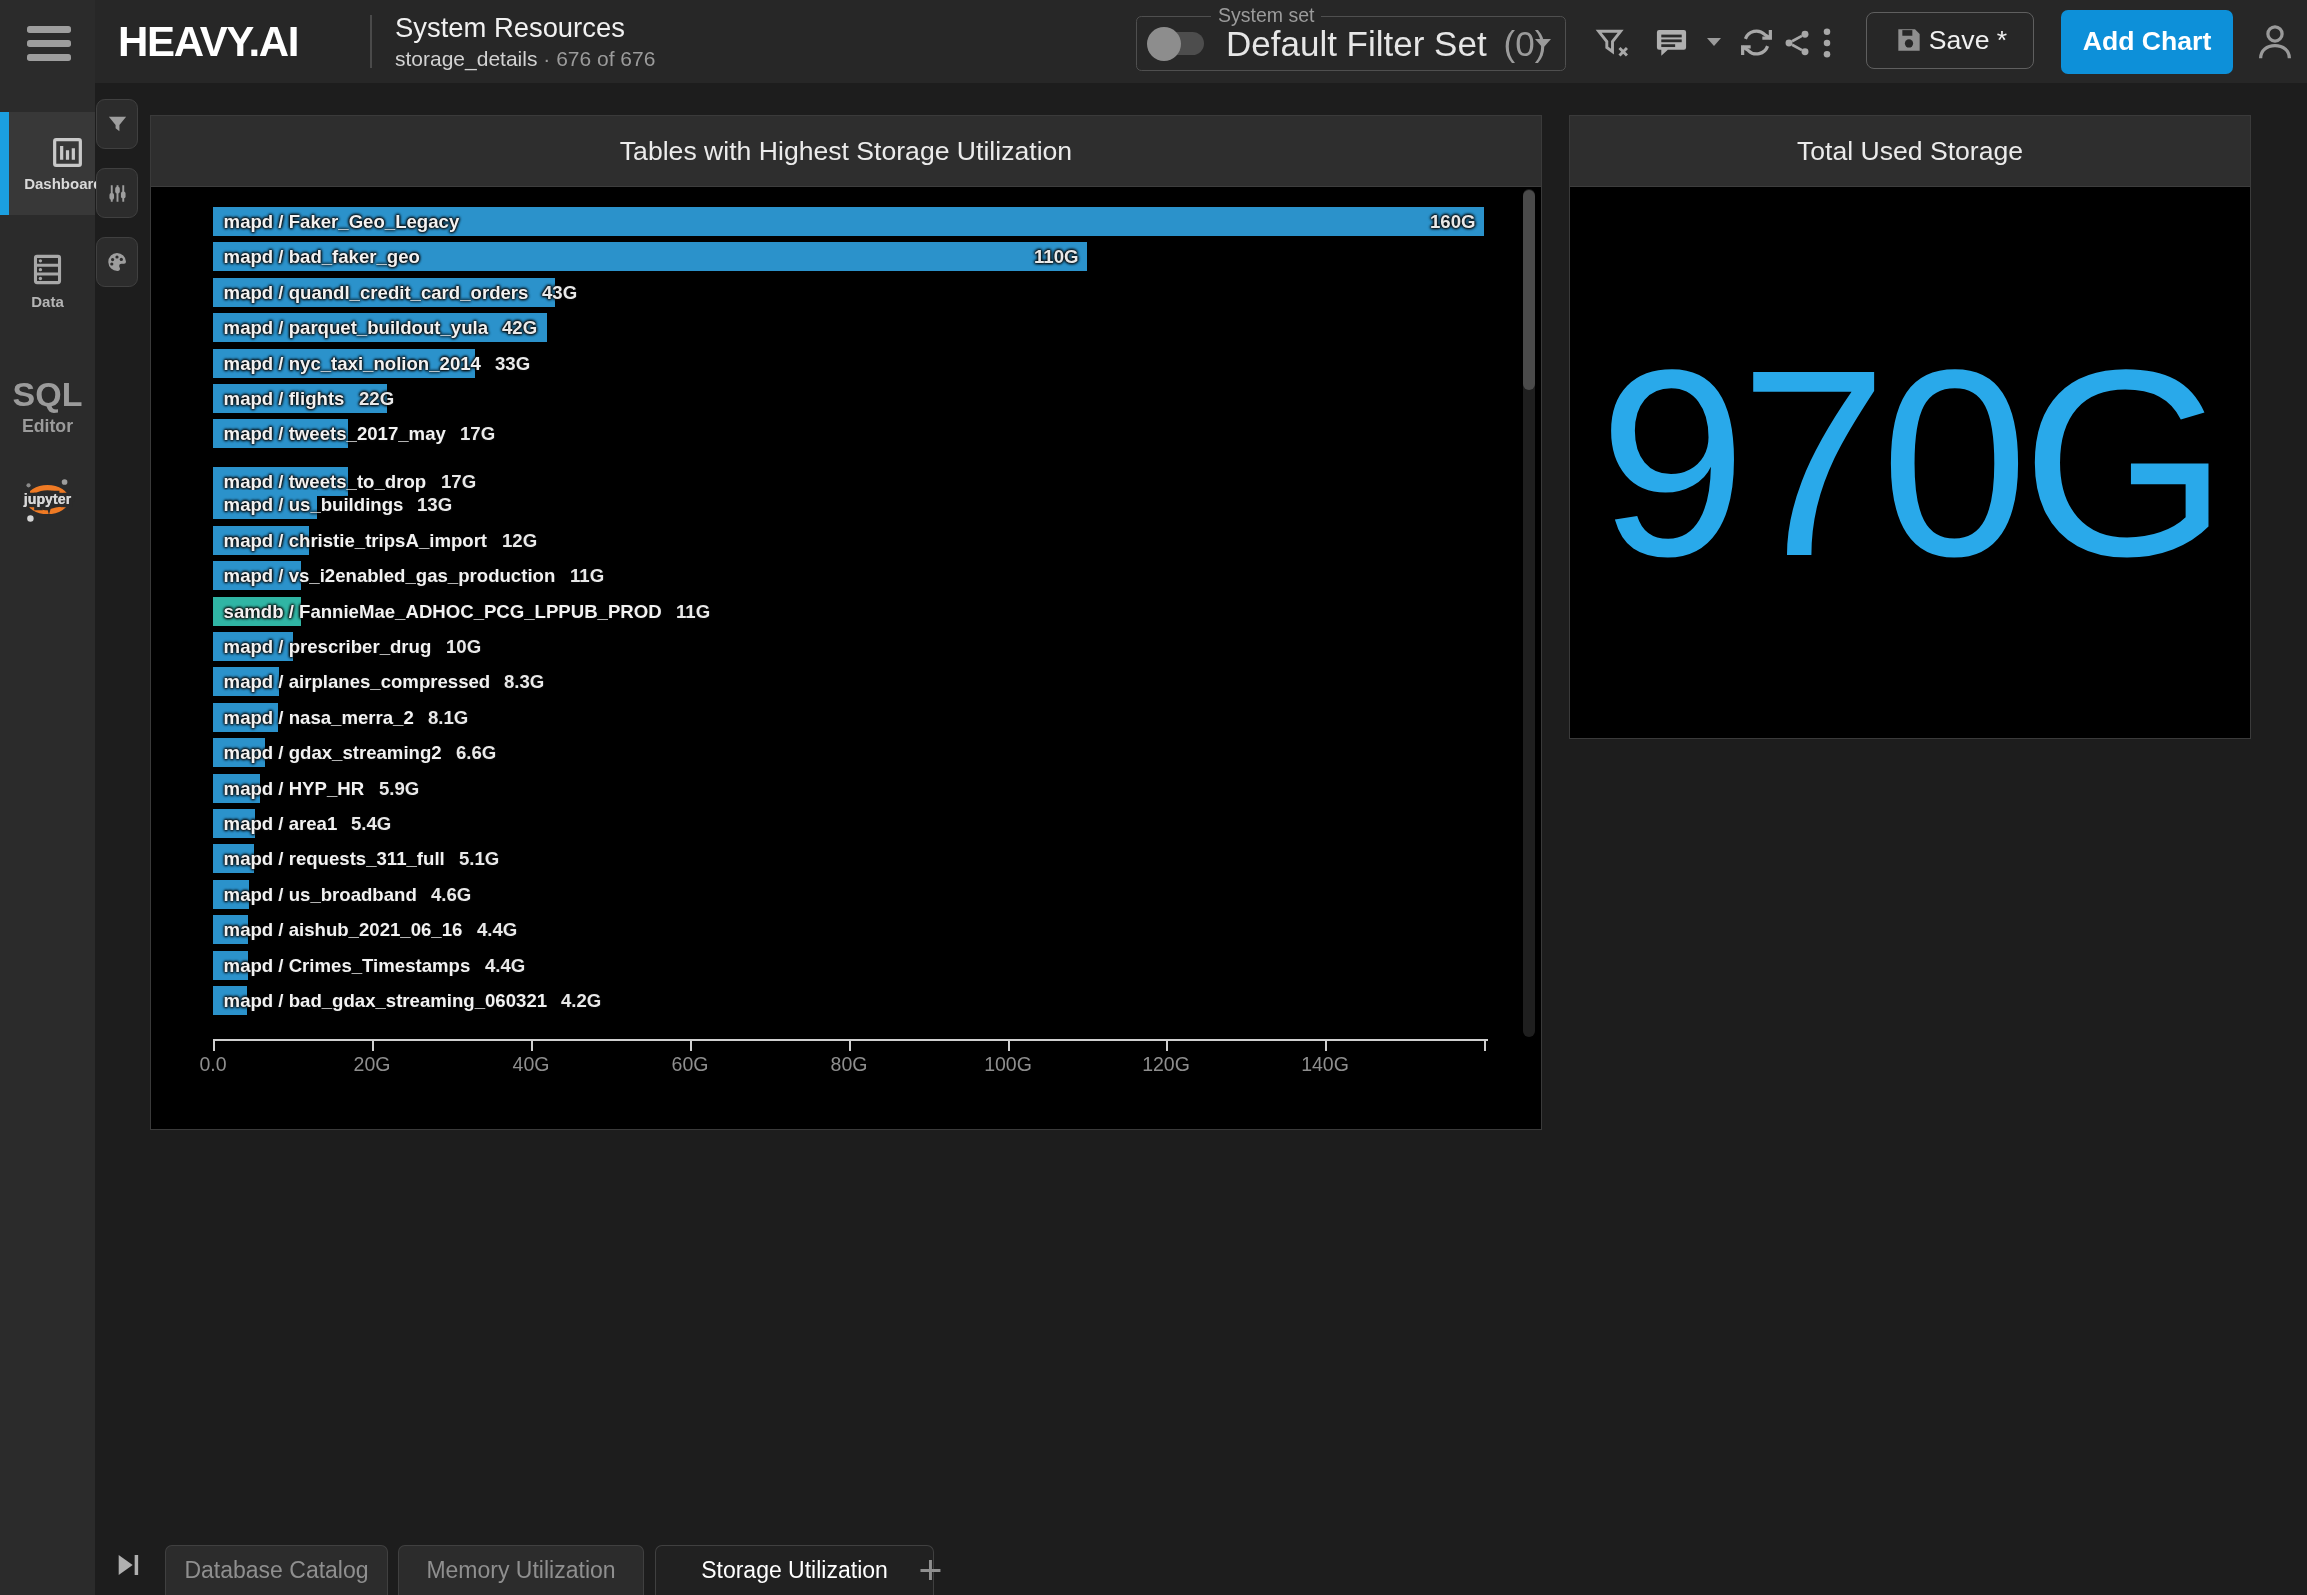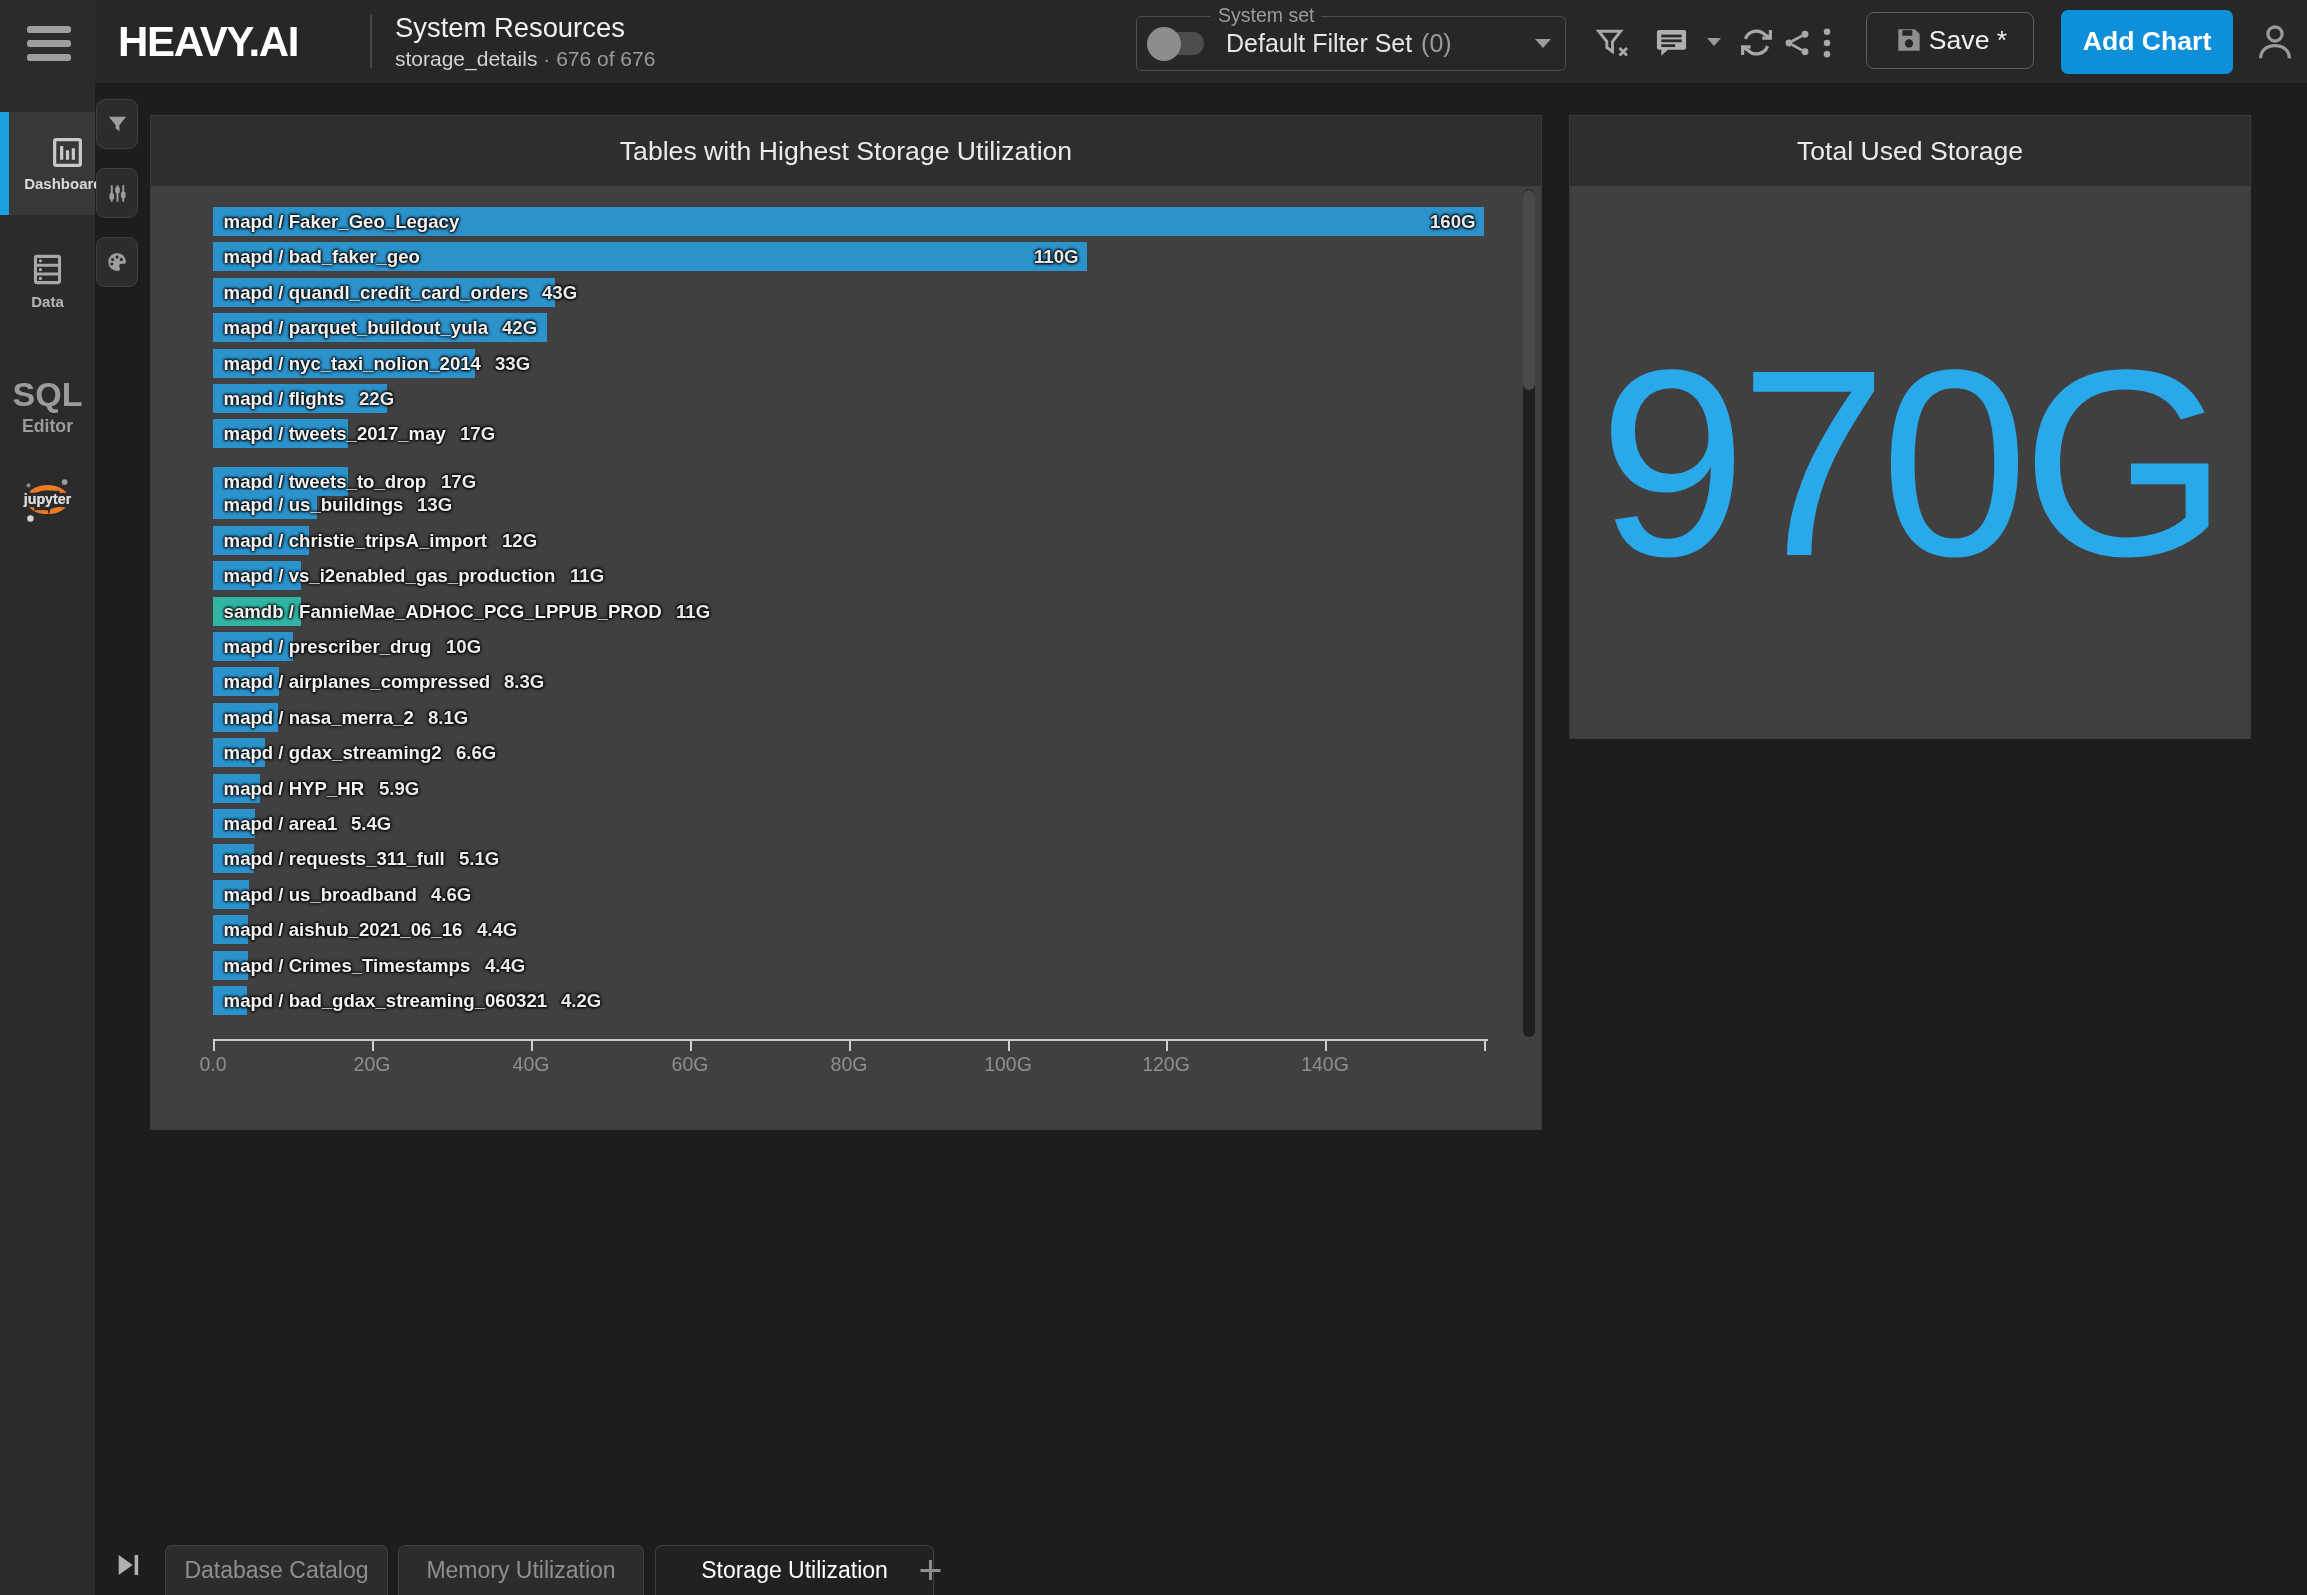--- a/index.html
+++ b/index.html
@@ -19,21 +19,21 @@
   .page-subtitle { margin-top:2.7px; font-size:21px; color:#9b9b9b; line-height:23px; }
   .page-subtitle .dsname { color:#d2d2d2; }
   
   .filtergroup { position:absolute; left:1136px; top:16px; width:430px; height:55px;
                  border:0.9px solid #4f4f4f; border-radius:5.3px; }
   .filtergroup-label { position:absolute; left:74px; top:-12.4px; font-size:19.5px; color:#9b9b9b;
                        background:#272727; padding:0 7px; line-height:21px; }
   .toggle { position:absolute; left:14px; top:15px; width:53px; height:23px; border-radius:11.5px; background:#4d4d4d; }
   .toggle-knob { position:absolute; left:-4.4px; top:-5.3px; width:34px; height:34px; border-radius:50%; background:#8d8d8d; }
   .filter-value { position:absolute; left:89px; top:0; height:53px; display:flex; align-items:center;
-                  font-size:25px; color:#e6e6e6; white-space:nowrap; }
+                  font-size:35px; color:#e6e6e6; white-space:nowrap;gap:8px; }
   .filter-count { color:#9b9b9b; margin-left:8.9px; }
   .caret-down { width:0; height:0; border-left:8.9px solid transparent; border-right:8.9px solid transparent;
                 border-top:9.7px solid #9b9b9b; }
   .filtergroup .caret-down { position:absolute; right:14px; top:22px; }
   .caret-small { width:0; height:0; border-left:7px solid transparent; border-right:7px solid transparent;
                  border-top:8px solid #9b9b9b; }
   .tb-icon { position:absolute; color:#a8a8a8; }
   .save-btn { position:absolute; left:1866px; top:11.5px; width:168px; height:57px;
               border:1.8px solid #5f5f5f; border-radius:8px; display:flex; align-items:center;
               justify-content:center; gap:4px; cursor:pointer; }
@@ -51,21 +51,21 @@
   .side-item.active { background:#383838; }
   .side-item.active .lbl { color:#dadada; }
   .side-accent { position:absolute; left:0; top:0; width:8.9px; height:100%; background:#1b9fe0; }
   .sql-big { font-size:34px; font-weight:bold; color:#9b9b9b; line-height:35px; }
   .sql-sub { font-size:17.7px; font-weight:bold; color:#9b9b9b; margin-top:3.5px; }
   
   .float-btn { position:absolute; left:96px; width:42px; height:50px; border-radius:8.9px;
                background:#2c2c2c; border:0.9px solid #404040; display:flex; align-items:center;
                justify-content:center; cursor:pointer; }
   
-  .panel { position:absolute; background:#404040; border:0.9px solid #3a3a3a; }
+  .panel { position:absolute; background:#000000; border:0.9px solid #3a3a3a; }
   .panel-header { position:absolute; left:0; top:0; right:0; height:71px; background:#2e2e2e;
                   border-bottom:0.9px solid #3d3d3d; display:flex; align-items:center; justify-content:center; }
   .panel-title { font-size:26.6px; color:#ebebeb; }
   #chart-panel { left:150px; top:115px; width:1392px; height:1015px; }
   #total-panel { left:1569px; top:115px; width:682px; height:624px; }
   #rows-viewport { position:absolute; left:62px; top:88px; width:1275px; height:836px; overflow:hidden; }
   .crow { position:absolute; left:0; width:100%; height:35px;padding-left:25px; }
   .cbar { position:absolute; left:0; top:2.7px; height:29px; background:#2b92cb; cursor:pointer; }
   .crow .nm, .crow .vl {
     position:absolute; top:0; line-height:35px; font-size:18.6px; font-weight:bold; color:#f2f2f2;

